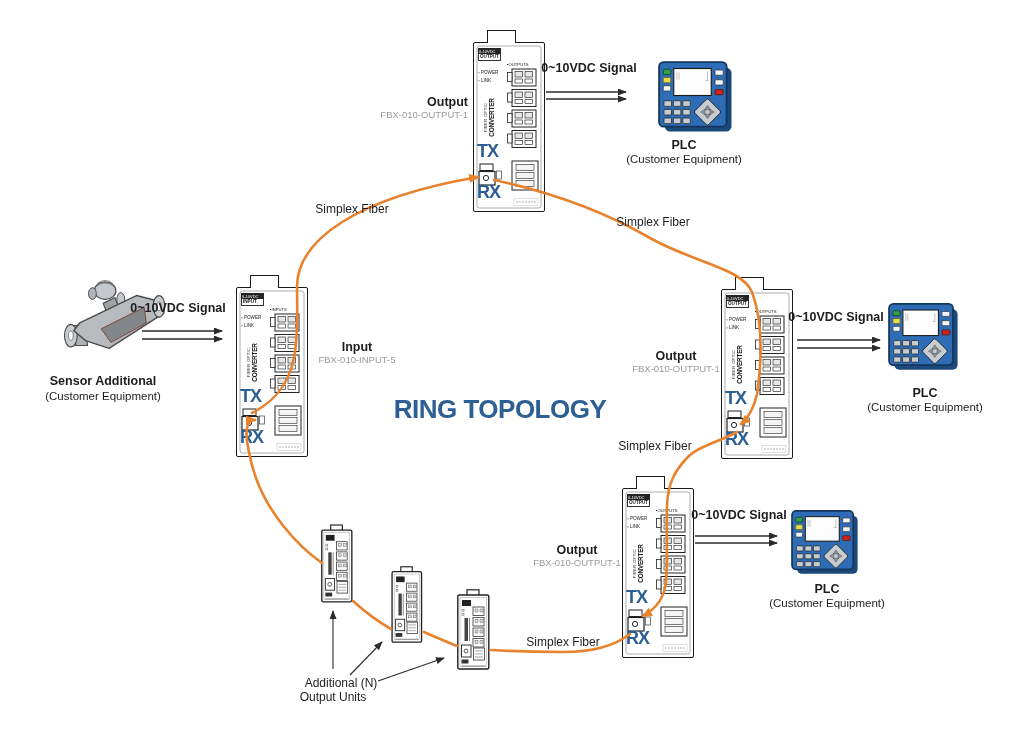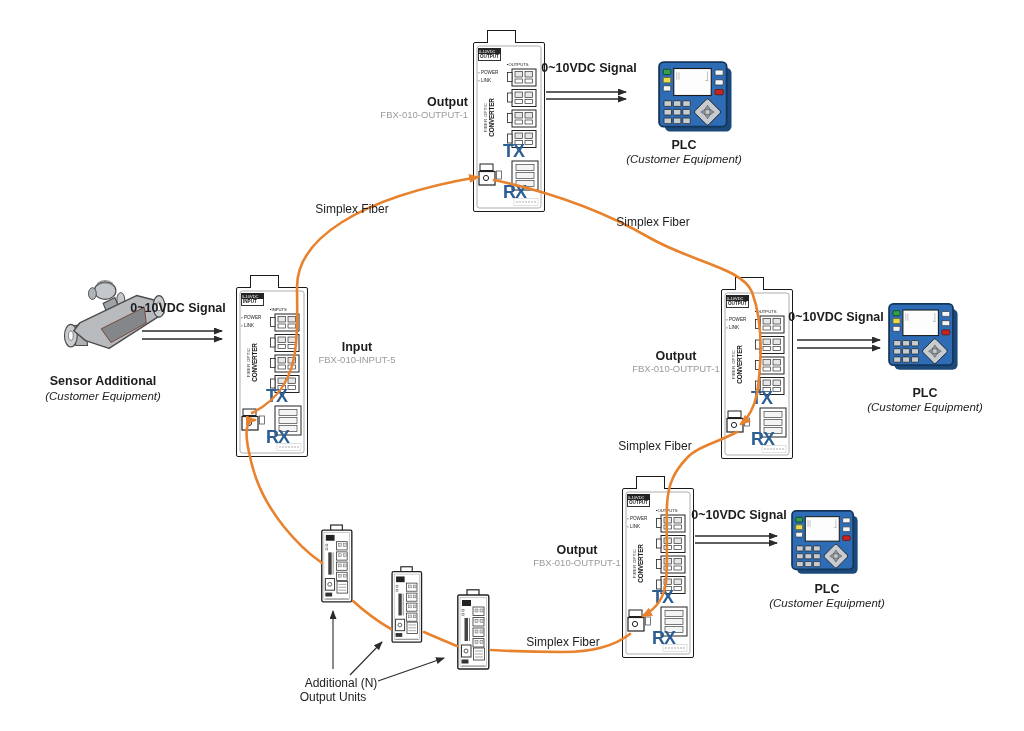--- a/index.html
+++ b/index.html
@@ -3,21 +3,21 @@
 <meta charset="utf-8">
 <style>
   html,body{margin:0;padding:0;background:#fff;}
   #canvas{position:relative;width:1024px;height:731px;background:#fff;overflow:hidden;
           font-family:"Liberation Sans",sans-serif;}
   
   .lbl{position:absolute;transform:translate(-50%,-50%);white-space:nowrap;text-align:right;
        color:#1d1d1f;z-index:7;}
   .b12{font-size:12.5px;font-weight:bold;}
   .n12{font-size:12px;font-weight:normal;}
-  .n11{font-size:11.5px;font-weight:normal;font-style:italic;}
+  .n11{font-size:11.5px;font-weight:normal;}
   .title{font-size:26px;font-weight:bold;color:#2C5F93;letter-spacing:-0.5px;}
   .nodelbl{position:absolute;transform:translateX(-50%);text-align:center;z-index:7;white-space:nowrap;}
   .nodelbl.ralign{transform:none;text-align:right;}
   .nname{font-size:12.5px;font-weight:bold;color:#1d1d1f;line-height:1.15;}
   .nmodel{font-size:9.5px;color:#9b9b9b;line-height:1.3;}
   
   .conv{position:absolute;width:70px;height:168px;background:#fff;border:1.6px solid #1a1a1a;
         border-radius:2px;z-index:2;}
   .conv-tab{position:absolute;left:13px;top:-13px;width:27px;height:12px;background:#fff;
             border:1.6px solid #1a1a1a;border-bottom:none;}
@@ -29,21 +29,21 @@
   .leds{position:absolute;left:4px;top:26px;font-size:4.6px;color:#222;line-height:1.7;z-index:3;}
   .leds span{display:block;}
   .leds span::before{content:"▫ ";}
   .iolab{position:absolute;left:33px;top:19px;font-size:4.2px;color:#111;z-index:3;}
   .iolab::before{content:"▪";}
   .brv{position:absolute;transform:rotate(-90deg);white-space:nowrap;text-align:center;
        color:#333;z-index:3;}
   .br1{left:-12px;top:72px;width:46px;font-size:4.2px;letter-spacing:0.3px;}
   .br2{left:-6px;top:71px;width:46px;font-size:6.4px;font-weight:bold;letter-spacing:-0.2px;color:#1a1a1a;}
   .txt-tx,.txt-rx{position:absolute;left:3px;font-size:18px;font-weight:bold;color:#2B5F94;
-                  letter-spacing:-1px;z-index:3;line-height:1;padding-left:26px;}
+                  letter-spacing:-1px;z-index:3;line-height:1;}
   .txt-tx{top:99px;} .txt-rx{top:140px;}
   .sunit{position:absolute;z-index:3;}
   .plcbox{position:absolute;z-index:2;}
   #overlay{position:absolute;left:0;top:0;width:1024px;height:731px;z-index:6;pointer-events:none;}
   #sensor-wrap{position:absolute;left:44px;top:274px;width:134px;height:94px;z-index:2;}
 </style>
 </head>
 <body>
 
 <div id="canvas">
@@ -284,20 +284,21 @@
       <line x1="695" y1="543" x2="777" y2="543" marker-end="url(#mB)"></line>
     </g>
 
     <g stroke="#2b2b2b" stroke-width="1.1">
       <line x1="333" y1="669" x2="333" y2="611" marker-end="url(#mB)"></line>
       <line x1="350" y1="675" x2="382" y2="642" marker-end="url(#mB)"></line>
       <line x1="378" y1="681" x2="444" y2="658" marker-end="url(#mB)"></line>
     </g>
   </svg>
 
+  <div class="lbl title" style="left:500px;top:409px;">RING TOPOLOGY</div>
 
   <div class="lbl b12" style="left:103px;top:381px;">Sensor Additional</div>
   <div class="lbl n11" style="left:103px;top:396px;">(Customer Equipment)</div>
 
   <div class="lbl b12" style="left:589px;top:68px;">0~10VDC Signal</div>
   <div class="lbl b12" style="left:178px;top:308px;">0~10VDC Signal</div>
   <div class="lbl b12" style="left:836px;top:317px;">0~10VDC Signal</div>
   <div class="lbl b12" style="left:739px;top:515px;">0~10VDC Signal</div>
 
   <div class="lbl n12" style="left:352px;top:209px;">Simplex Fiber</div>

